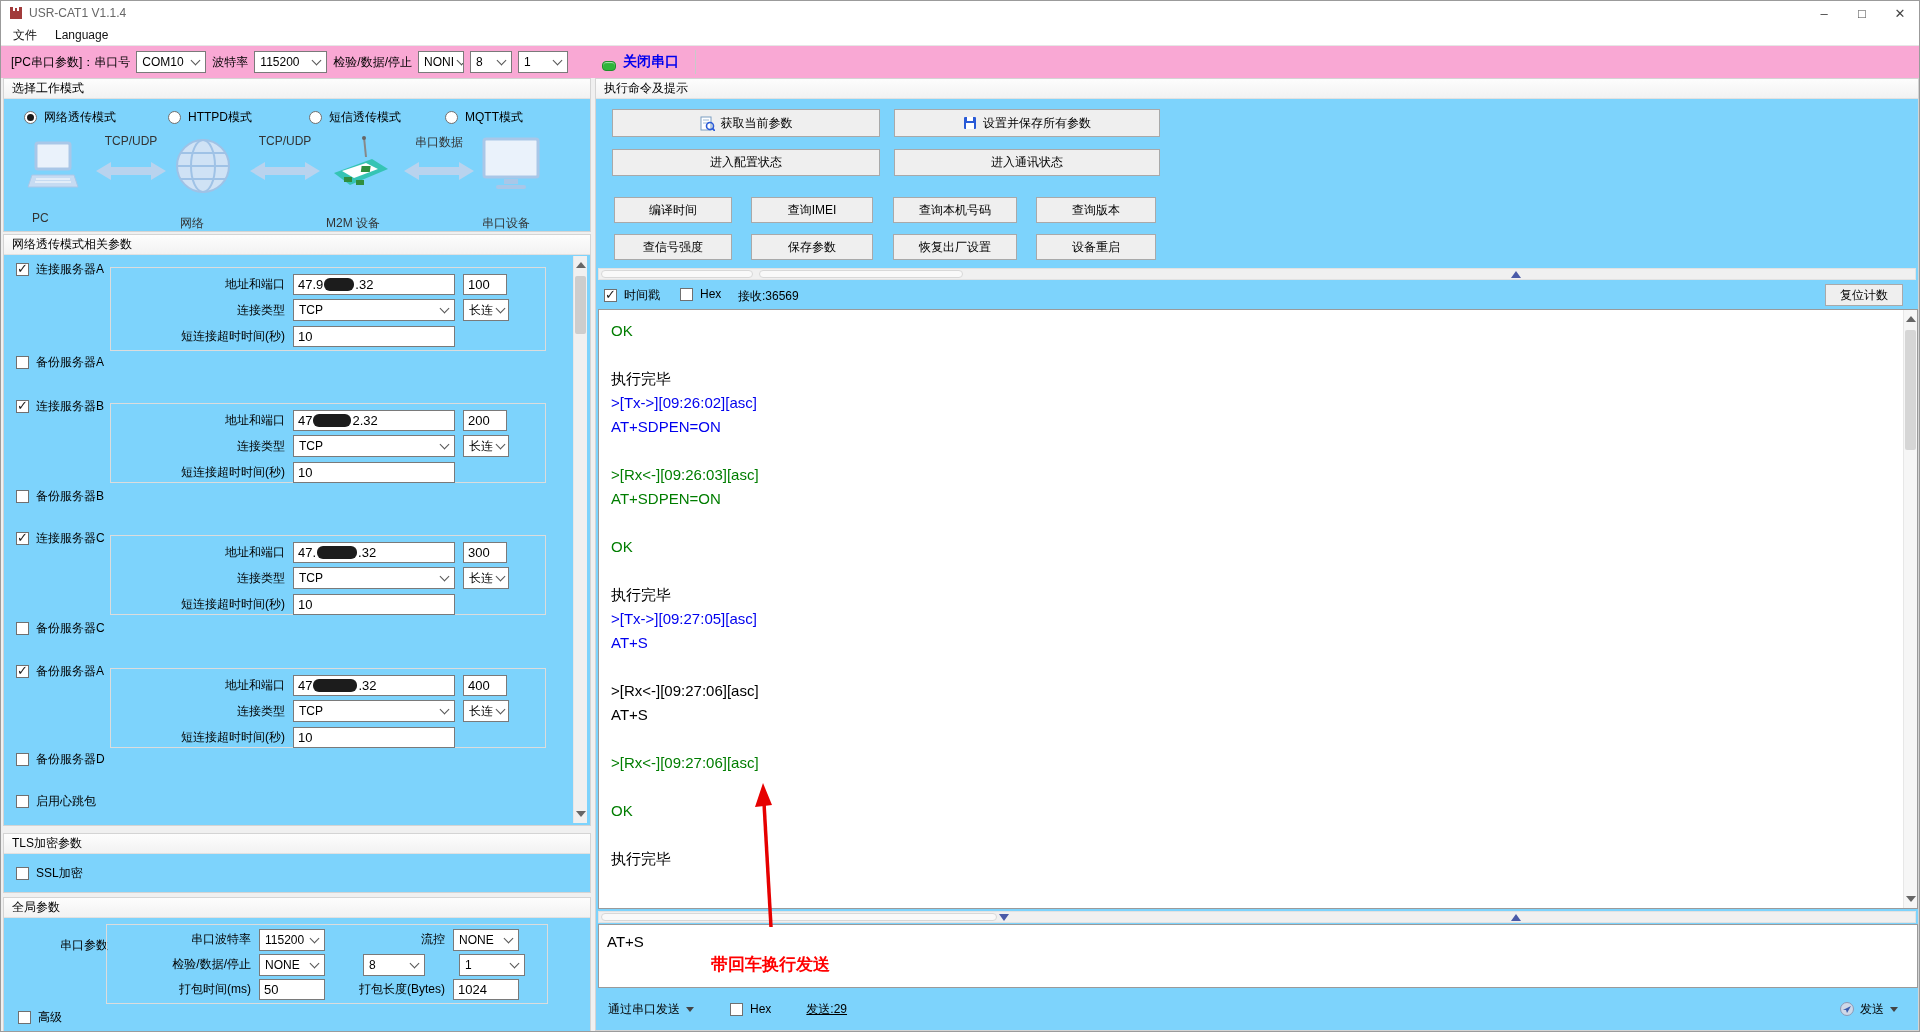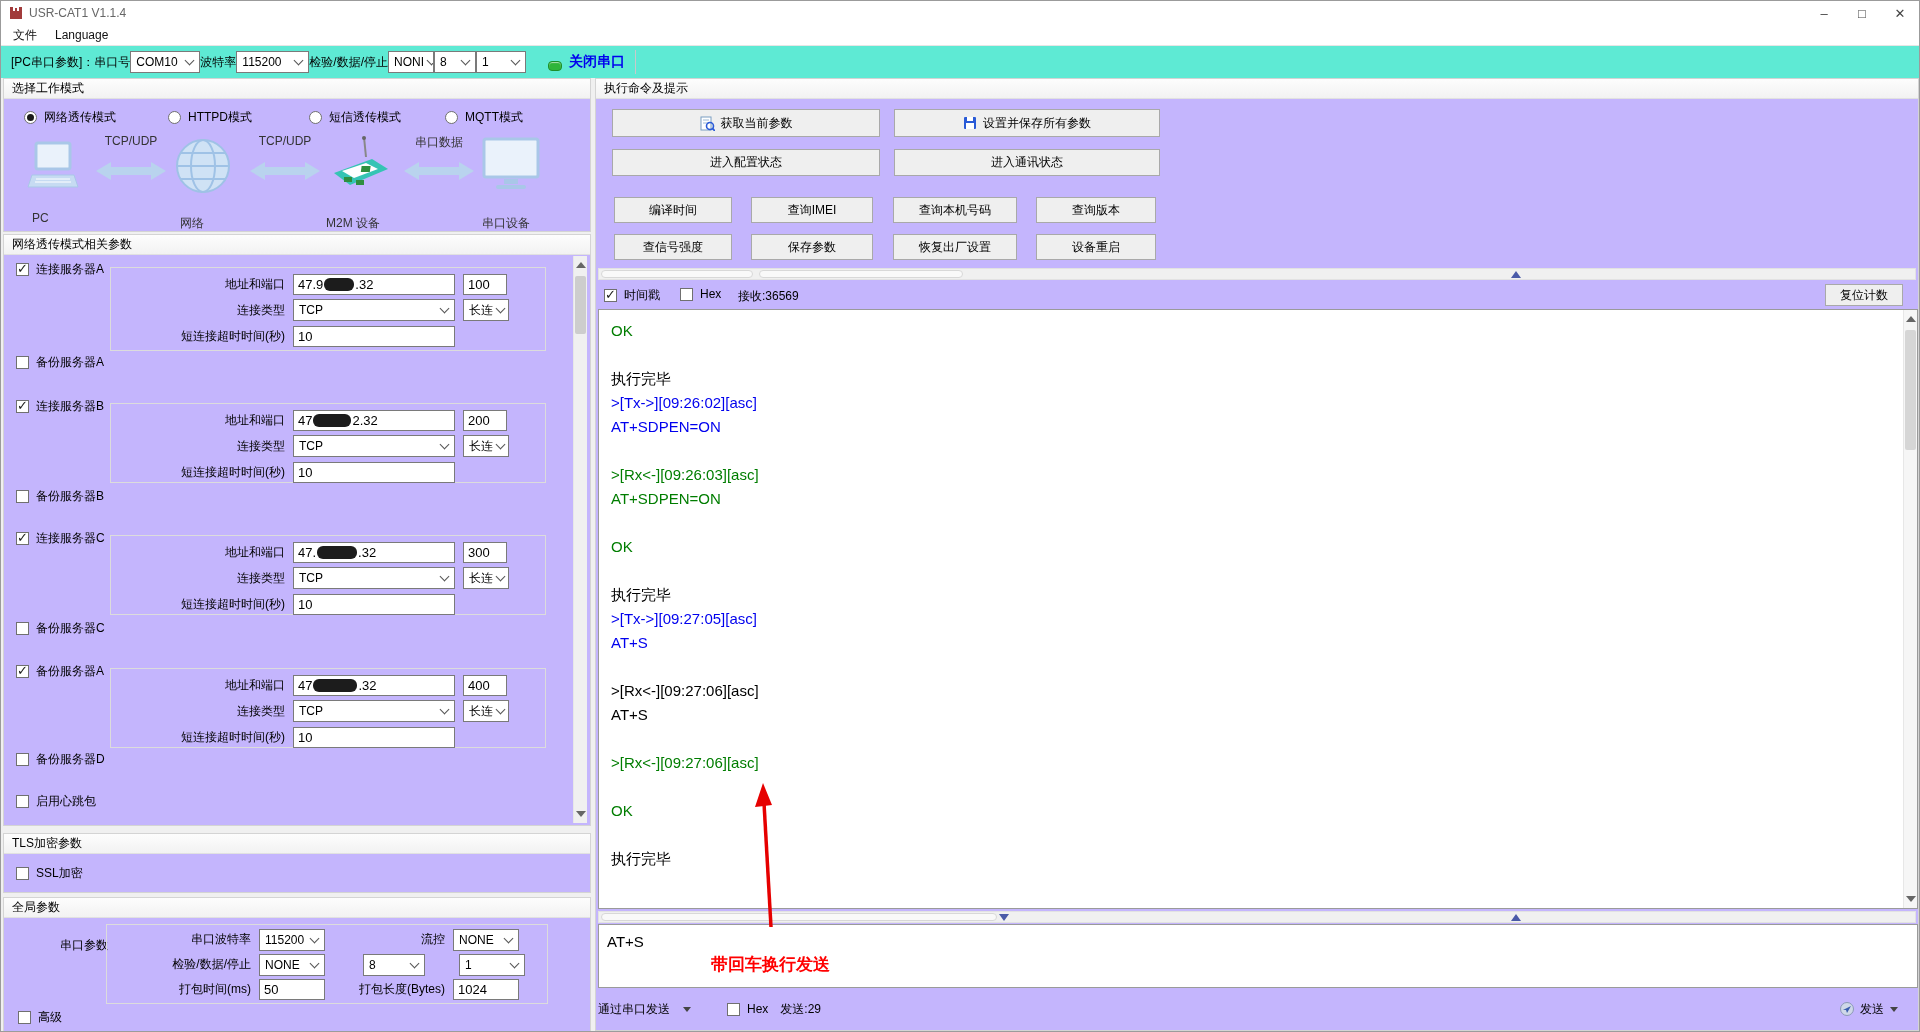--- a/index.html
+++ b/index.html
@@ -10,42 +10,42 @@
   
   .titlebar { position:absolute; top:0; left:0; right:0; height:24px; background:#fff;
               display:flex; align-items:center; }
   .title-text { margin-left:6px; color:#666; font-size:12px; }
   .win-controls { margin-left:auto; display:flex; height:100%; }
   .win-btn { width:38px; height:100%; display:flex; align-items:center; justify-content:center;
              color:#444; font-size:13px; }
   .menubar { position:absolute; top:24px; left:0; right:0; height:20px; background:#fff;
              display:flex; align-items:center; gap:18px; padding-left:12px; }
   .menu-item { font-size:12px; color:#111; }
-  .toolbar { position:absolute; top:44px; left:0; right:0; height:33px; background:#5eead4;
-             border-top:1px solid #e6e6e6; display:flex; align-items:center; padding-left:10px; }
+  .toolbar { position:absolute; top:44px; left:0; right:0; height:33px; background:#f9a8d4;
+             border-top:1px solid #e6e6e6; display:flex; align-items:center; padding-left:10px; gap:6px; }
   .tb-label { font-size:12px; }
   .sep-v { width:1px; height:24px; background:#c9c9c9; margin-left:10px; }
 
   
   .combo { display:inline-flex; align-items:center; justify-content:space-between; background:#fff;
            border:1px solid #7a7a7a; height:22px; padding:0 3px 0 5px; font-size:12px; overflow:hidden; white-space:nowrap; }
   .chev { width:7px; height:7px; border-right:1.5px solid #555; border-bottom:1.5px solid #555;
           transform:rotate(45deg); margin:-3px 3px 0 4px; flex:none; }
   .tinput { display:inline-flex; align-items:center; background:#fff; border:1px solid #7a7a7a;
             height:21px; padding:0 4px; font-size:13px; overflow:hidden; white-space:nowrap; }
   .cb { width:13px; height:13px; background:#fff; border:1px solid #707070; display:inline-block;
         position:relative; flex:none; }
   .cb.checked::after { content:"✓"; position:absolute; left:0; top:-3px; font-size:13px; color:#1a1a1a; font-weight:bold; }
   .rb { width:13px; height:13px; border:1px solid #707070; border-radius:50%; background:#fff;
         display:inline-block; flex:none; }
   .rb.sel::after { content:""; display:block; width:7px; height:7px; border-radius:50%; background:#1a1a1a; margin:2px; }
   .cbrow { position:absolute; display:flex; align-items:center; gap:7px; font-size:12px; }
   .btn { position:absolute; background:#efefef; border:1px solid #a9a9a9; display:flex;
          align-items:center; justify-content:center; gap:6px; font-size:12px; cursor:default; }
-  .gb { position:absolute; border:1px solid #d4d4d4; background:#c4b5fd; }
+  .gb { position:absolute; border:1px solid #d4d4d4; background:#7dd3fc; }
   .gb-header { height:20px; line-height:19px; padding-left:8px; background:linear-gradient(#fdfdfd,#f2f2f2);
                border-bottom:1px solid #e1e1e1; font-size:12px; }
   .redact { display:inline-block; height:13px; background:#1c1c1c; border-radius:6px; margin:0 1px; vertical-align:-2px; }
 
   
   .fields-box { position:absolute; left:106px; width:436px; border:1px solid #dcdcdc; padding:3px 6px; }
   .frow { display:flex; align-items:center; height:26px; }
   .flabel { width:168px; text-align:right; margin-right:8px; font-size:12px; flex:none; }
   .scrollbar-v { position:absolute; width:14px; background:#f0f0f0; border-left:1px solid #e7e7e7; }
   .sb-arrow { position:absolute; left:2px; width:0; height:0; border-left:5px solid transparent; border-right:5px solid transparent; }
@@ -507,29 +507,29 @@
       <span class="tri-down" style="left:400px; top:2px;"></span>
       <span class="tri-up" style="left:912px; top:2px;"></span>
     </div>
 
     <div style="position:absolute; left:2px; top:845px; width:1320px; height:64px; background:#fff; border:1px solid #9a9a9a;">
       <span style="position:absolute; left:8px; top:8px; font-size:15px;">AT+S</span>
       <span class="annotation" style="left:112px; top:28px;">带回车换行发送</span>
     </div>
 
     <div style="position:absolute; left:2px; top:910px; width:1320px; height:40px; display:flex; align-items:center;">
-      <span style="display:inline-flex; align-items:center; gap:13px; ">
+      <span style="display:inline-flex; align-items:center; gap:6px; margin-left:10px;">
         <span>通过串口发送</span>
         <span style="width:0;height:0;border-left:4px solid transparent;border-right:4px solid transparent;border-top:5px solid #444;"></span>
       </span>
       <span style="display:inline-flex; align-items:center; gap:7px; margin-left:36px;">
           <span class="cb"></span>
           <span>Hex</span>
         </span>
-      <span style="margin-left:12px;">发送:29</span>
+      <span style="margin-left:35px;text-decoration:underline;">发送:29</span>
       <span style="margin-left:auto; margin-right:20px; display:inline-flex; align-items:center; gap:6px;">
         <span style="display:inline-flex;">
           <svg width="14" height="14">
               <circle cx="7" cy="7" r="6.5" fill="#cfd8e8" stroke="#8b99b5"></circle>
               <path d="M3 8 L11 4 L7 11 L6 8 Z" fill="#3a5dae"></path>
             </svg>
         </span>
         <span>发送</span>
         <span style="width:0;height:0;border-left:4px solid transparent;border-right:4px solid transparent;border-top:5px solid #444;"></span>
       </span>

